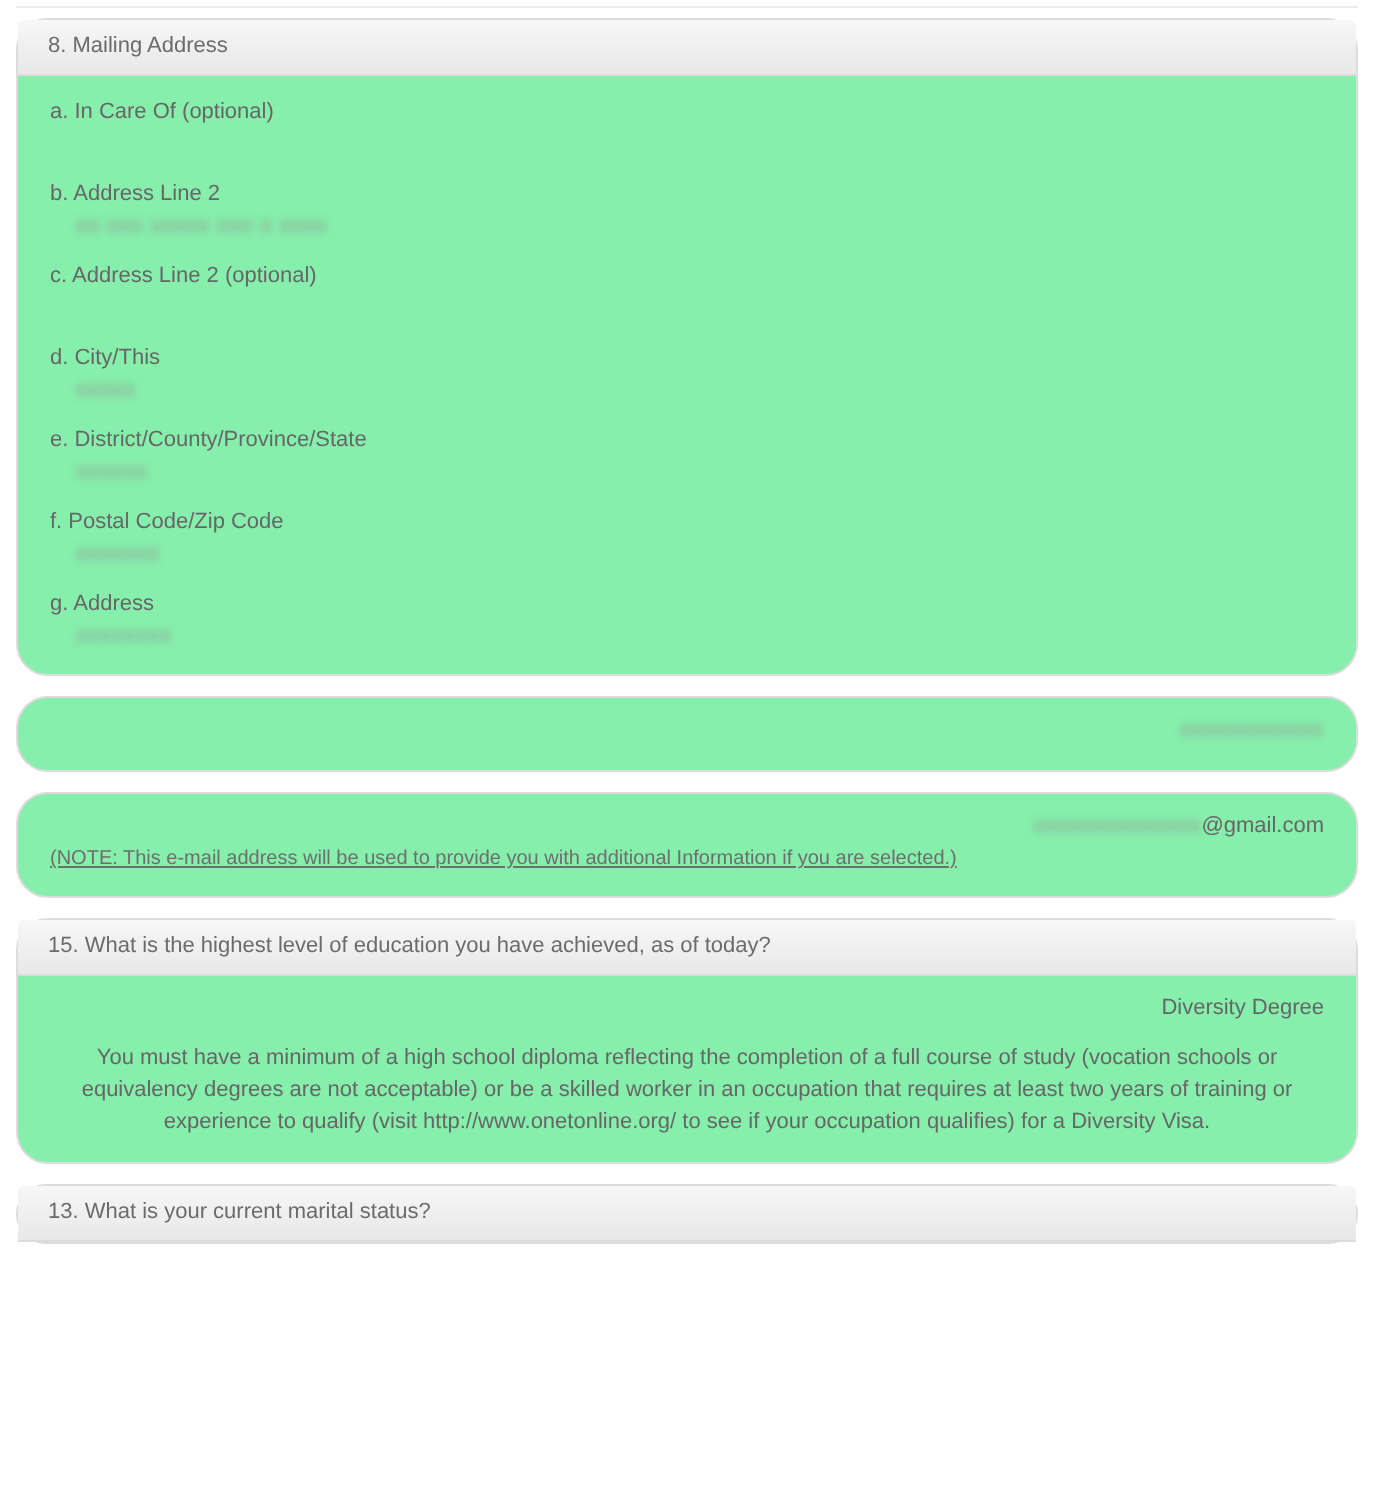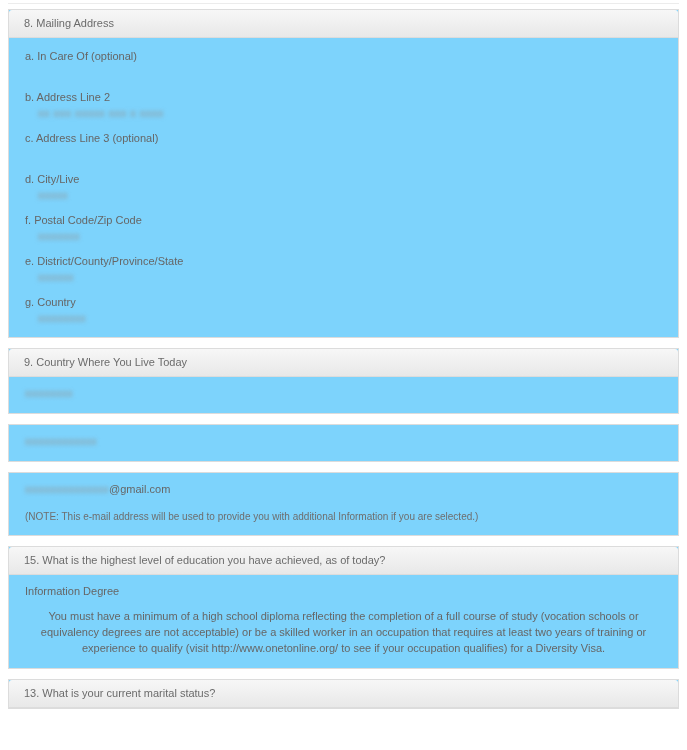--- a/index.html
+++ b/index.html
@@ -12,23 +12,23 @@
     font-size: 11px;
     color: #666;
   }
   .page { padding: 2px 8px 0 8px; }
   .prev-edge {
     height: 2px;
     border-bottom: 1px solid #ececec;
     margin-bottom: 5px;
   }
   .panel {
-    background: #7dd3fc;
+    background: #86efac;
     border: 1px solid #dcdcdc;
-    border-radius: 0;
+    border-radius: 16px;
     margin-bottom: 10px;
   }
   .panel-heading {
     background: linear-gradient(to bottom, #f7f7f7, #e8e8e8);
     border-bottom: 1px solid #dcdcdc;
     border-radius: 3px 3px 0 0;
     padding: 7px 15px;
     color: #6b6b6b;
     font-size: 11px;
     line-height: 13px;
@@ -49,26 +49,27 @@
     min-height: 14px;
     line-height: 14px;
     margin-bottom: 12px;
   }
   .redacted {
     color: #929292;
     filter: blur(2.2px);
     letter-spacing: 0.5px;
     user-select: none;
   }
-  .answer-line { line-height: 15px; }
+  .answer-line { line-height: 15px; text-align: right; }
   .email-note {
     font-size: 10px;
     color: #6e6e6e;
-    margin-top: 13px;
+    margin-top: 2px;
     line-height: 13px;
+    text-decoration: underline;
   }
   .para {
     margin-top: 9px;
     line-height: 16px;
     text-align: center;
   }
 </style>
 </head>
 <body>
 
@@ -84,73 +85,67 @@
         <div class="field-label">a. In Care Of (optional)</div>
         <div class="field-value"></div>
       </div>
 
       <div class="field">
         <div class="field-label">b. Address Line 2</div>
         <div class="field-value redacted">xx xxx xxxxx xxx x xxxx</div>
       </div>
 
       <div class="field">
-        <div class="field-label">c. Address Line 3 (optional)</div>
+        <div class="field-label">c. Address Line 2 (optional)</div>
         <div class="field-value"></div>
       </div>
 
       <div class="field">
-        <div class="field-label">d. City/Live</div>
+        <div class="field-label">d. City/This</div>
         <div class="field-value redacted">xxxxx</div>
+      </div>
+
+      <div class="field">
+        <div class="field-label">e. District/County/Province/State</div>
+        <div class="field-value redacted">xxxxxx</div>
       </div>
 
       <div class="field">
         <div class="field-label">f. Postal Code/Zip Code</div>
         <div class="field-value redacted">xxxxxxx</div>
       </div>
 
       <div class="field">
-        <div class="field-label">e. District/County/Province/State</div>
-        <div class="field-value redacted">xxxxxx</div>
-      </div>
-
-      <div class="field">
-        <div class="field-label">g. Country</div>
+        <div class="field-label">g. Address</div>
         <div class="field-value redacted" style="margin-bottom:2px;">xxxxxxxx</div>
       </div>
 
     </div>
   </section>
 
-  <section class="panel">
-    <header class="panel-heading">9. Country Where You Live Today</header>
-    <div class="panel-body tight">
-      <div class="answer-line redacted">xxxxxxxx</div>
-    </div>
-  </section>
 
   <section class="panel">
     <div class="panel-body tight">
       <div class="answer-line redacted">xxxxxxxxxxxx</div>
     </div>
   </section>
 
   <section class="panel">
     <div class="panel-body tight">
       <div class="answer-line">
         <span class="redacted">xxxxxxxxxxxxxx</span><span>@gmail.com</span>
       </div>
       <div class="email-note">(NOTE: This e-mail address will be used to provide you with additional Information if you are selected.)</div>
     </div>
   </section>
 
   <section class="panel">
     <header class="panel-heading">15. What is the highest level of education you have achieved, as of today?</header>
     <div class="panel-body tight">
-      <div class="answer-line">Information Degree</div>
+      <div class="answer-line">Diversity Degree</div>
       <div class="para">You must have a minimum of a high school diploma reflecting the completion of a full course of study (vocation schools or equivalency degrees are not acceptable) or be a skilled worker in an occupation that requires at least two years of training or experience to qualify (visit http://www.onetonline.org/ to see if your occupation qualifies) for a Diversity Visa.</div>
     </div>
   </section>
 
   <section class="panel">
     <header class="panel-heading">13. What is your current marital status?</header>
 
   </section>
 
 </div>

